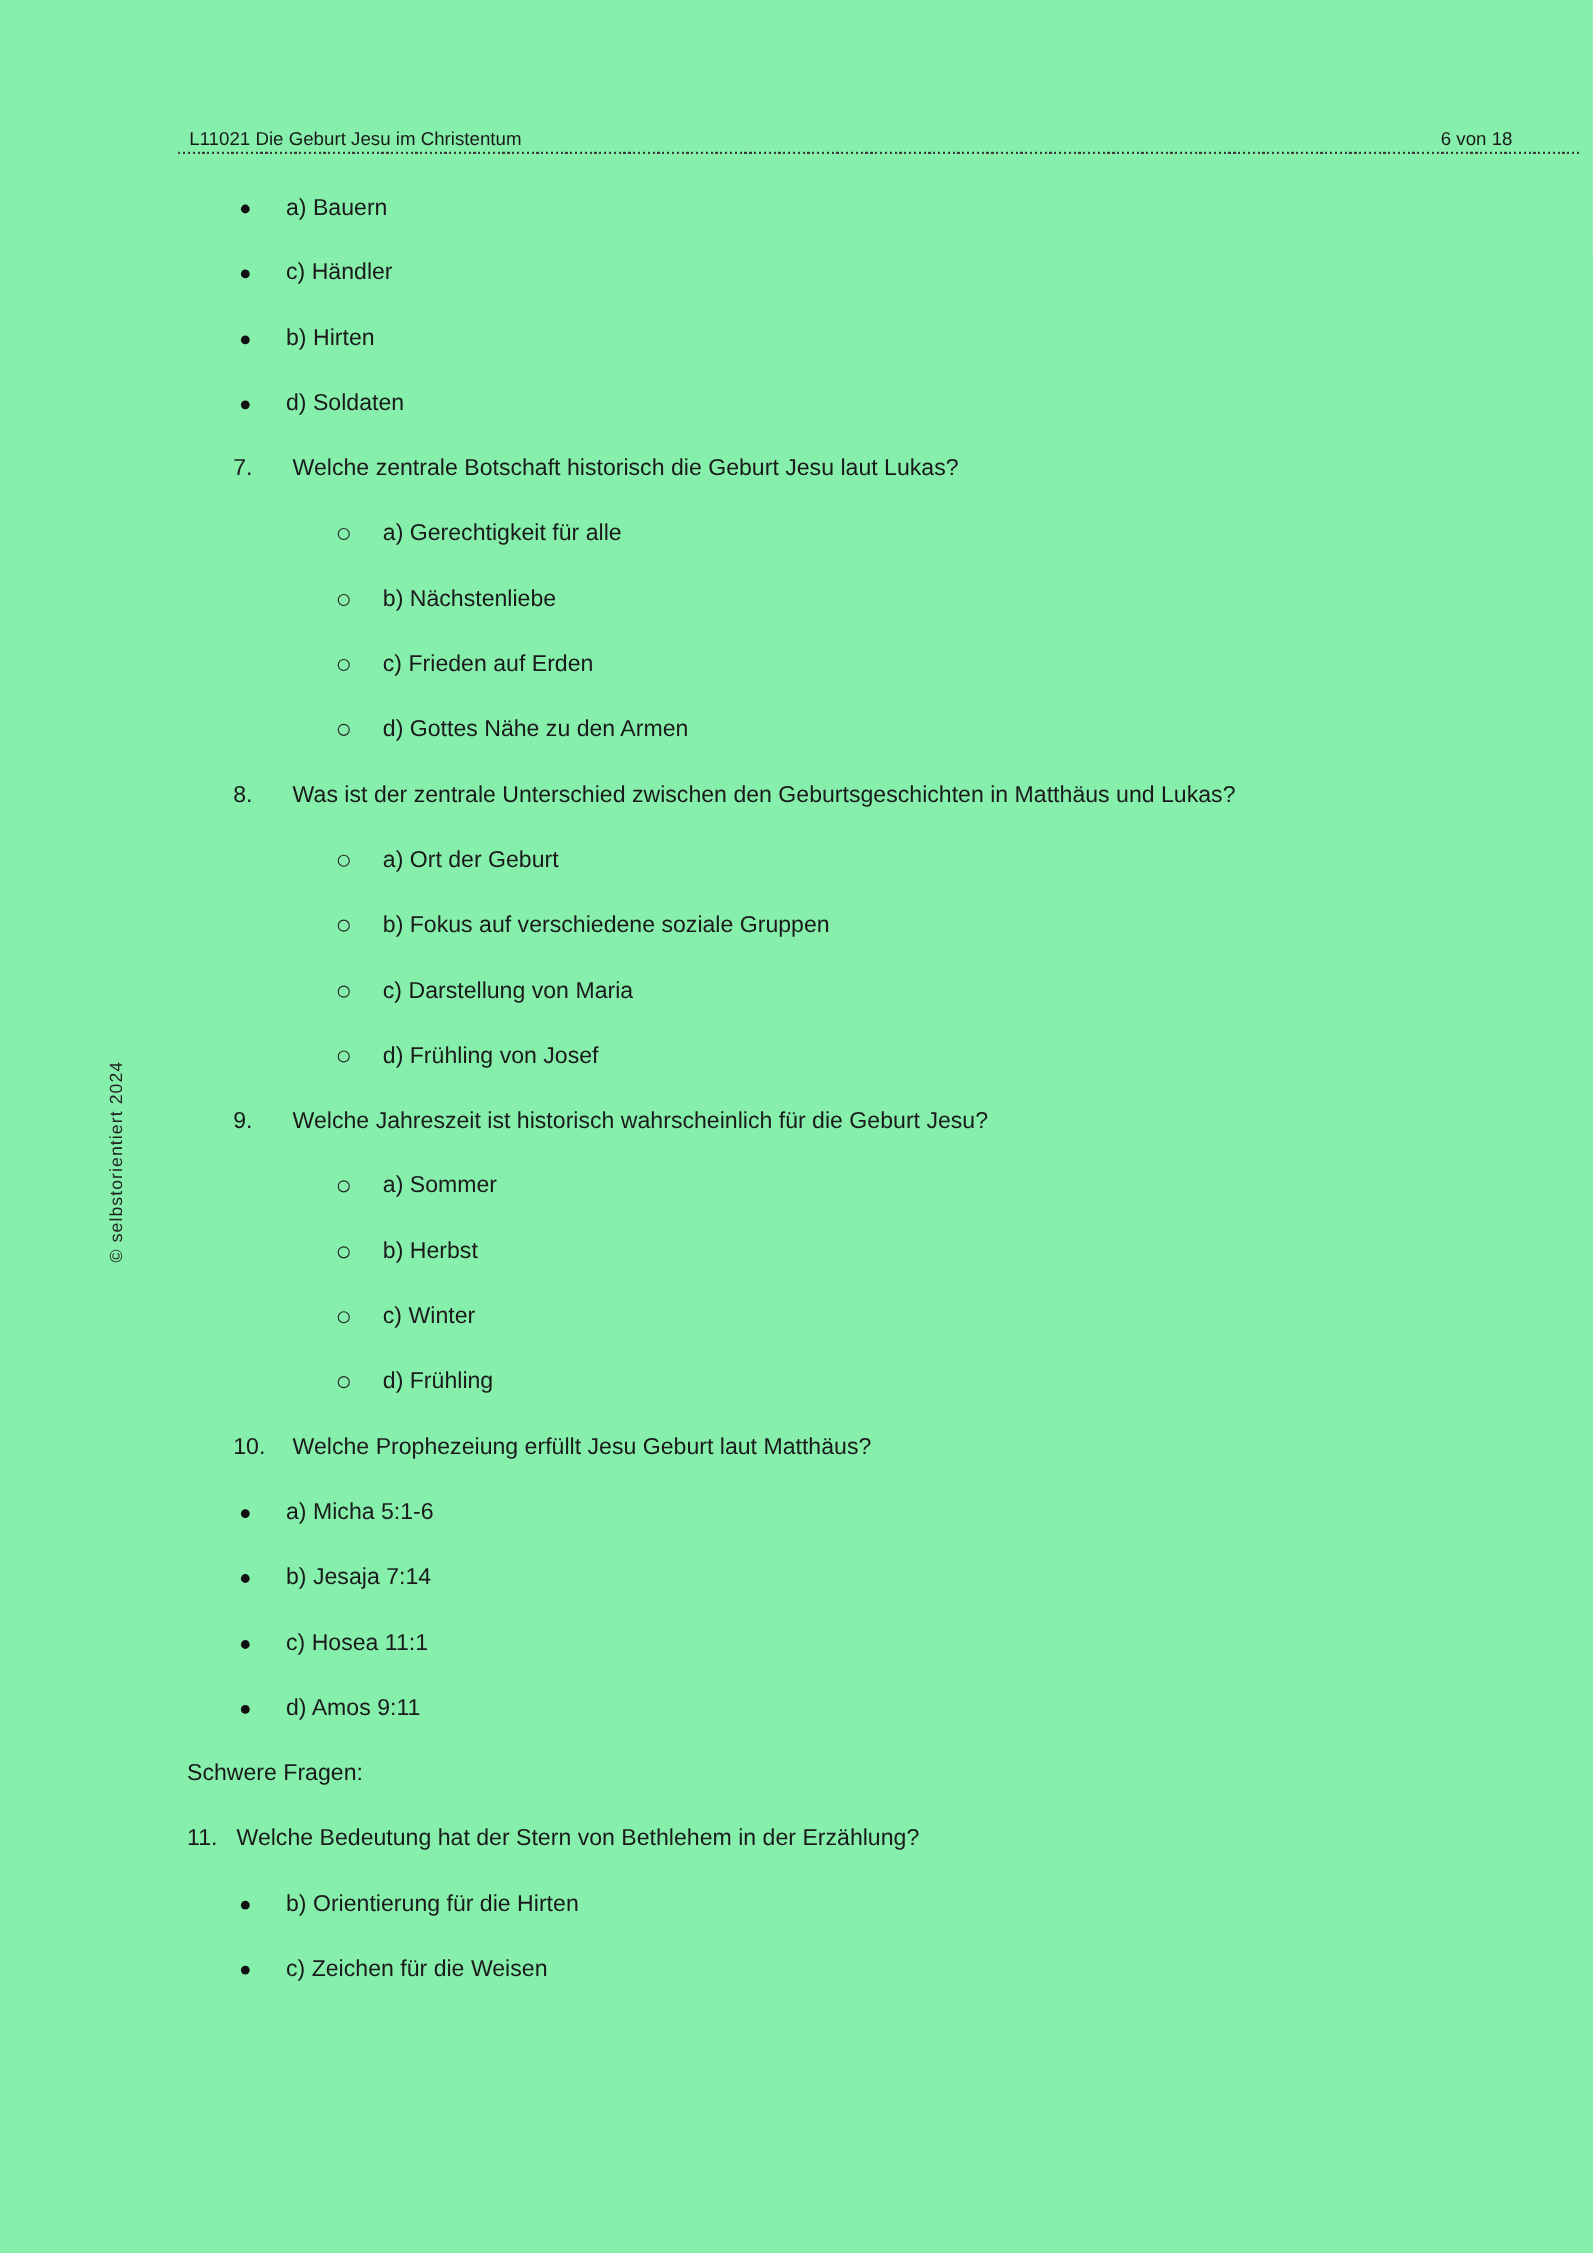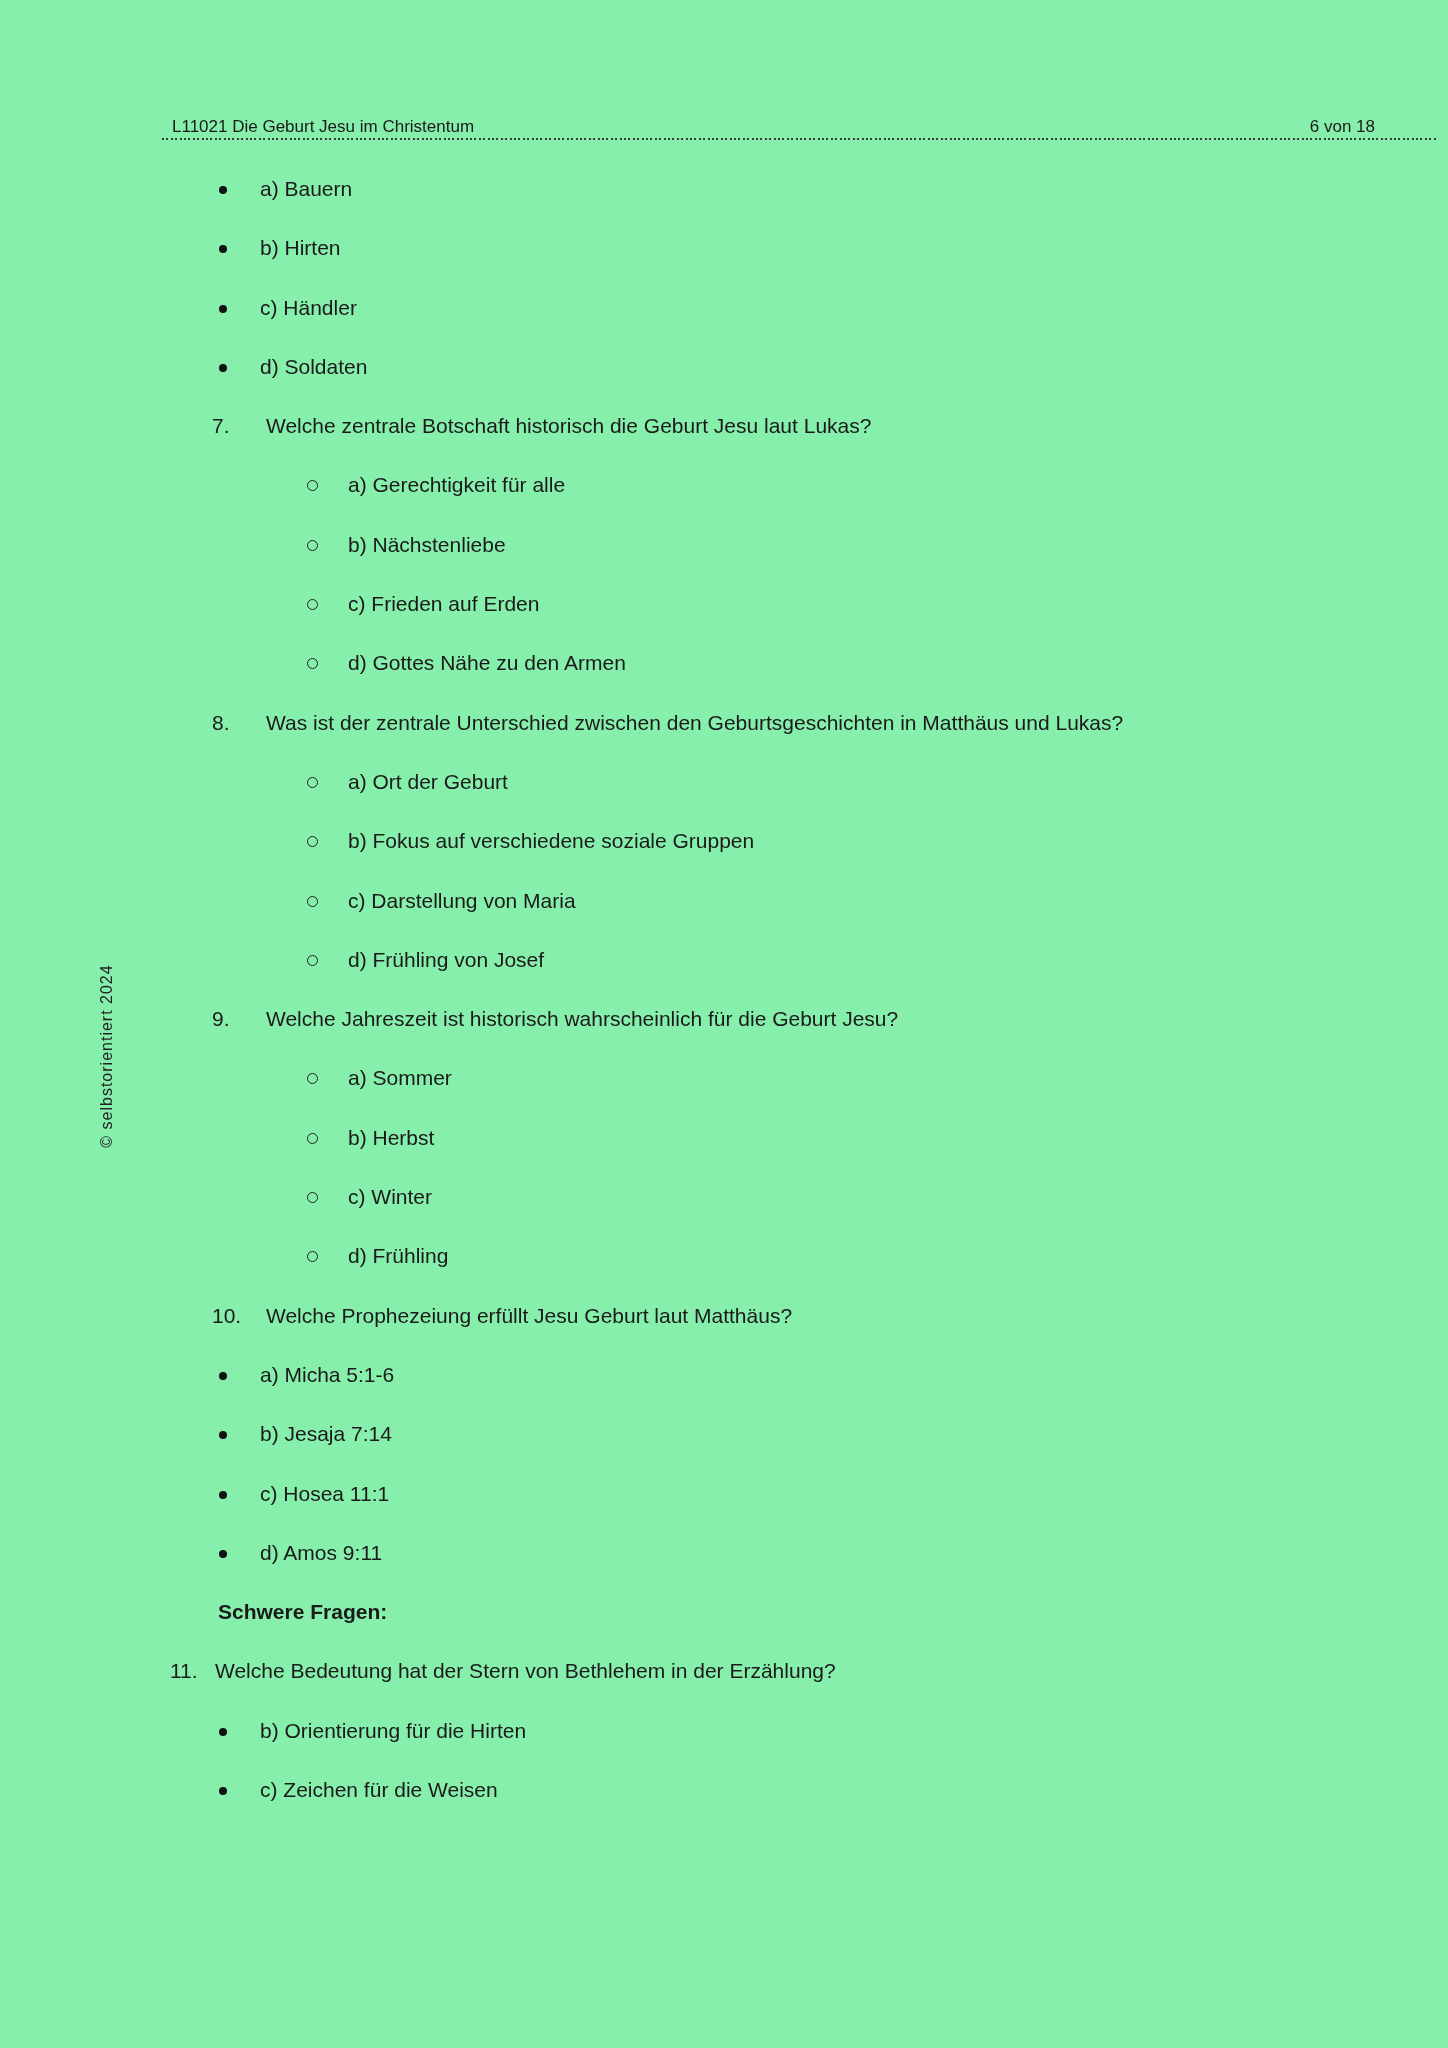--- a/index.html
+++ b/index.html
@@ -38,21 +38,21 @@
     position:relative;height:26px;margin-bottom:33.3px;
     font-size:21px;line-height:26px;white-space:nowrap;
   }
   .line .text{position:absolute;top:0;}
   .line .num{position:absolute;top:0;left:212px;}
   .line.bullet-solid .text{left:260px;}
   .line.bullet-circle .text{left:348px;}
   .line.question .text{left:266px;}
   .line.question-flush .num{left:170px;}
   .line.question-flush .text{left:215px;}
-  .line.heading .text{left:170px;font-weight:700;margin-left:48px;}
+  .line.heading .text{left:170px;font-weight:400;}
   .marker-dot{
     position:absolute;left:219px;top:10px;
     width:8px;height:8px;border-radius:50%;background:#111;
   }
   .marker-ring{
     position:absolute;left:307px;top:8px;
     width:9px;height:9px;border-radius:50%;
     border:1.6px solid #222;background:transparent;
   }
 </style>
@@ -69,25 +69,25 @@
 
   <div class="copyright">© selbstorientiert 2024</div>
 
   <main class="content" id="content">
       <div class="line bullet-solid">
         <span class="marker-dot"></span>
         <span class="text">a) Bauern</span>
       </div>
       <div class="line bullet-solid">
         <span class="marker-dot"></span>
-        <span class="text">b) Hirten</span>
+        <span class="text">c) Händler</span>
       </div>
       <div class="line bullet-solid">
         <span class="marker-dot"></span>
-        <span class="text">c) Händler</span>
+        <span class="text">b) Hirten</span>
       </div>
       <div class="line bullet-solid">
         <span class="marker-dot"></span>
         <span class="text">d) Soldaten</span>
       </div>
       <div class="line question">
         <span class="num">7.</span>
         <span class="text">Welche zentrale Botschaft historisch die Geburt Jesu laut Lukas?</span>
       </div>
       <div class="line bullet-circle">

